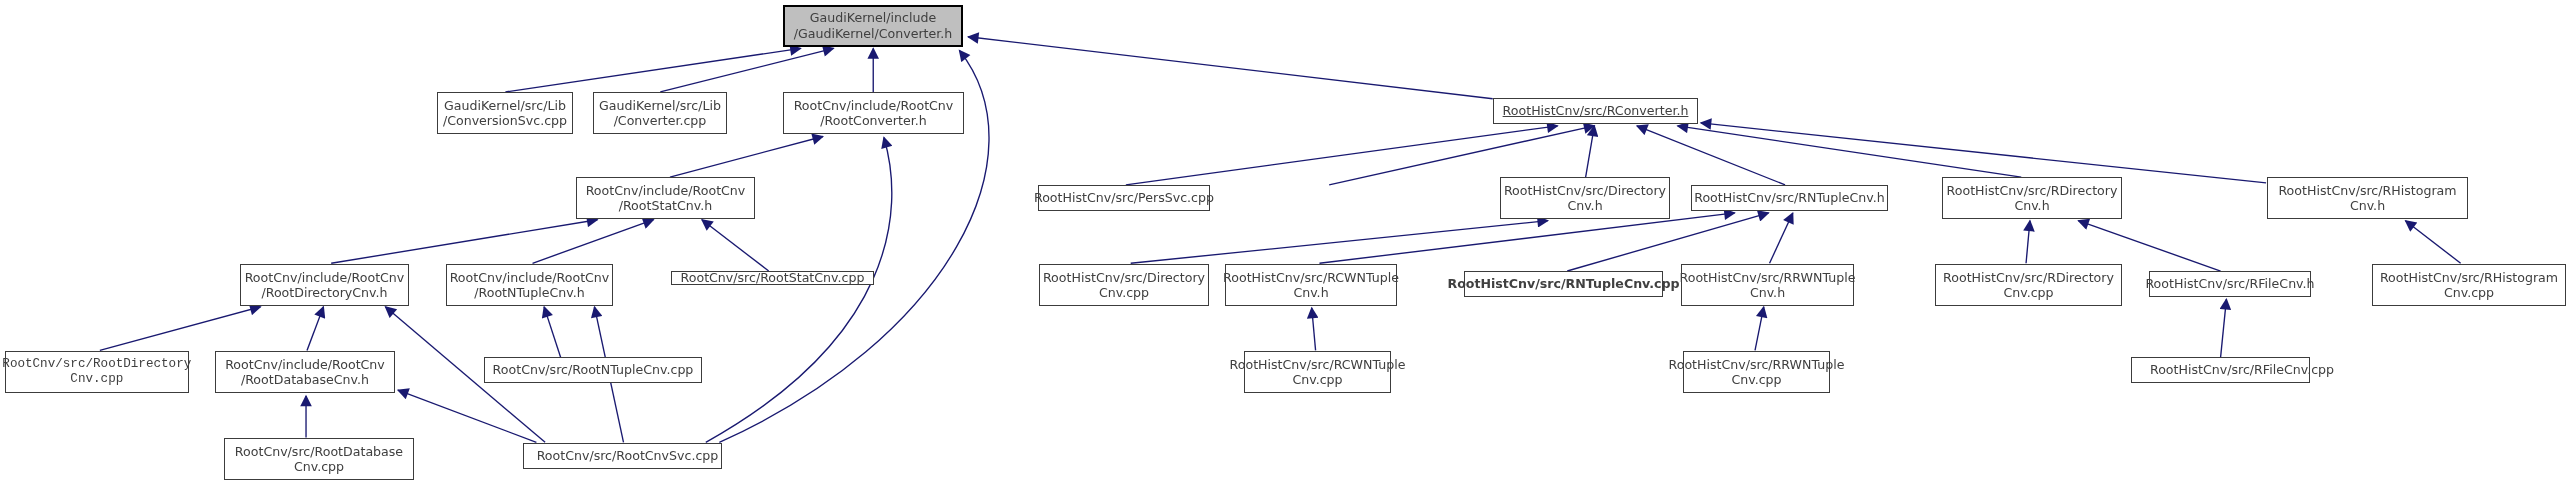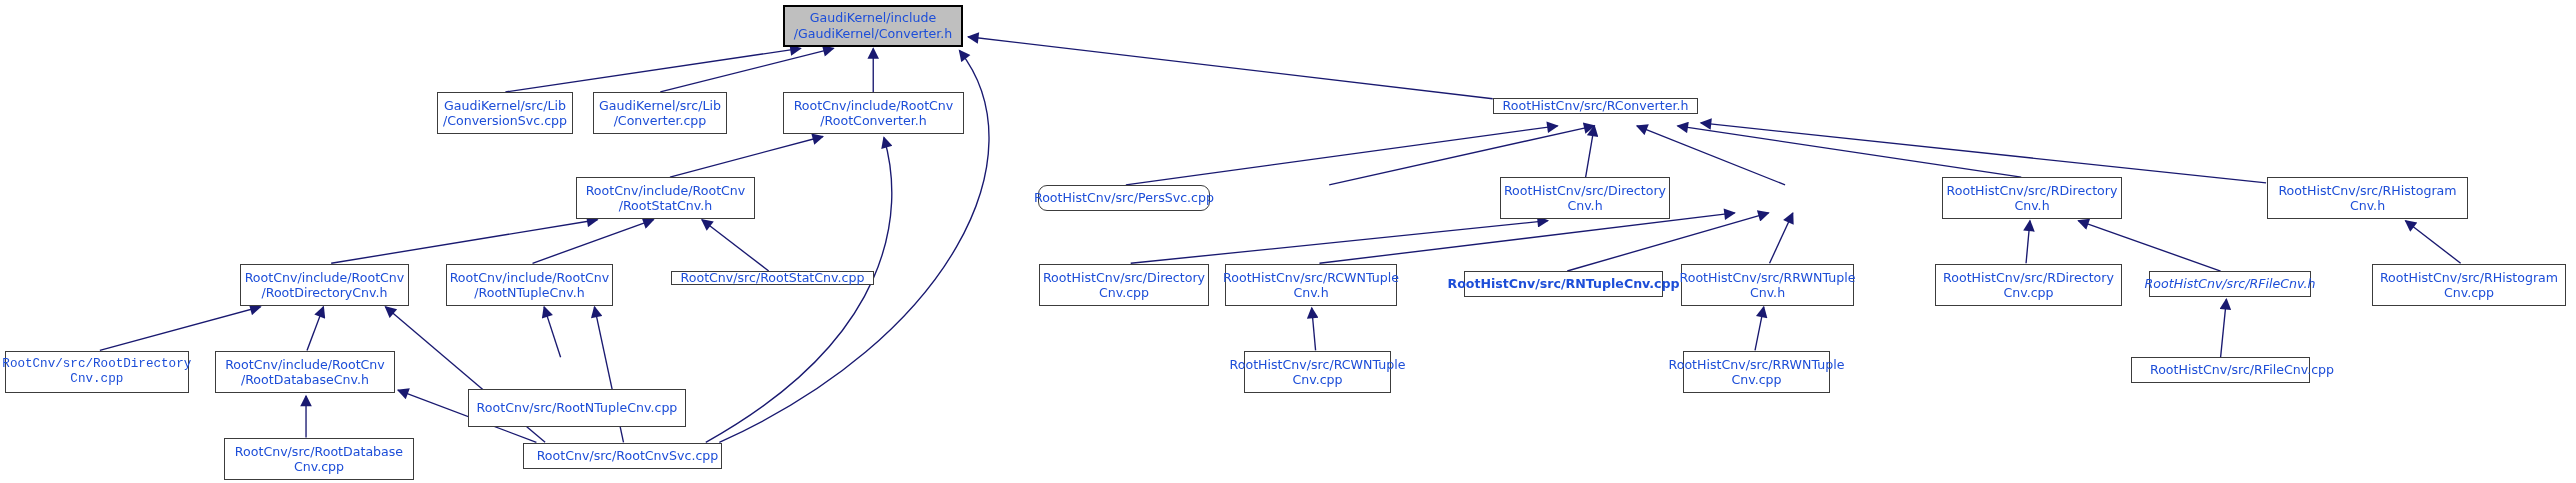--- a/index.html
+++ b/index.html
@@ -3,21 +3,21 @@
 <meta charset="utf-8">
 <style>
   html,body{margin:0;padding:0;background:#ffffff;}
   #canvas{position:relative;width:2576px;height:483px;background:#ffffff;overflow:hidden;
           font-family:"DejaVu Sans","Liberation Sans",sans-serif;}
   #edge-layer{position:absolute;left:0;top:0;z-index:0;}
   .edge{fill:none;stroke:#191970;stroke-width:1.4;}
   .node{position:absolute;box-sizing:border-box;z-index:1;
         background:#ffffff;border:1.4px solid #3c3c3c;
         display:flex;align-items:center;justify-content:center;
-        text-align:center;font-size:12.6px;line-height:15.5px;color:#1d4ed8;
+        text-align:center;font-size:12.6px;line-height:15.5px;color:#404040;
         white-space:pre-line;cursor:pointer;}
   .node.root{background:#bfbfbf;border:2.1px solid #000000;cursor:default;}
 </style>
 </head>
 <body>
 
 <div id="canvas">
     <svg id="edge-layer" width="2576" height="483" viewBox="0 0 2659 499">
       <defs>
         <marker id="arrow" markerUnits="userSpaceOnUse" markerWidth="14" markerHeight="12" refX="9" refY="5" viewBox="0 0 10 10" orient="auto">
@@ -59,52 +59,53 @@
       <path d="M2541,272 L2484,228" class="edge" marker-end="url(#arrow)"></path>
     </svg>
     <div class="node root" style="left: 783px; top: 4.8px; width: 180px; height: 42px;">GaudiKernel/include
 /GaudiKernel/Converter.h</div>
     <div class="node" style="left: 437px; top: 92px; width: 136px; height: 42px;">GaudiKernel/src/Lib
 /ConversionSvc.cpp</div>
     <div class="node" style="left: 593px; top: 92px; width: 134px; height: 42px;">GaudiKernel/src/Lib
 /Converter.cpp</div>
     <div class="node" style="left: 783px; top: 92px; width: 181px; height: 42px;">RootCnv/include/RootCnv
 /RootConverter.h</div>
-    <div class="node" style="left: 1493px; top: 98px; width: 205px; height: 16px;">RootHistCnv/src/RConverter.h</div>
+    <div class="node" style="left: 1493px; top: 98px; width: 205px; height: 26px; text-decoration: underline;">RootHistCnv/src/RConverter.h</div>
     <div class="node" style="left: 576px; top: 177px; width: 179px; height: 42px;">RootCnv/include/RootCnv
 /RootStatCnv.h</div>
-    <div class="node" style="left: 1038px; top: 185px; width: 172px; height: 26px; border-radius: 9px;">RootHistCnv/src/PersSvc.cpp</div>
+    <div class="node" style="left: 1038px; top: 185px; width: 172px; height: 26px;">RootHistCnv/src/PersSvc.cpp</div>
     <div class="node" style="left: 1500px; top: 177px; width: 170px; height: 42px;">RootHistCnv/src/Directory
 Cnv.h</div>
+    <div class="node" style="left: 1691px; top: 185px; width: 197px; height: 26px;">RootHistCnv/src/RNTupleCnv.h</div>
     <div class="node" style="left: 1942px; top: 177px; width: 180px; height: 42px;">RootHistCnv/src/RDirectory
 Cnv.h</div>
     <div class="node" style="left: 2267px; top: 177px; width: 201px; height: 42px;">RootHistCnv/src/RHistogram
 Cnv.h</div>
     <div class="node" style="left: 240px; top: 264px; width: 169px; height: 42px;">RootCnv/include/RootCnv
 /RootDirectoryCnv.h</div>
     <div class="node" style="left: 446px; top: 264px; width: 167px; height: 42px;">RootCnv/include/RootCnv
 /RootNTupleCnv.h</div>
     <div class="node" style="left: 671px; top: 271px; width: 203px; height: 14px;">RootCnv/src/RootStatCnv.cpp</div>
     <div class="node" style="left: 1039px; top: 264px; width: 170px; height: 42px;">RootHistCnv/src/Directory
 Cnv.cpp</div>
     <div class="node" style="left: 1225px; top: 264px; width: 172px; height: 42px;">RootHistCnv/src/RCWNTuple
 Cnv.h</div>
     <div class="node" style="left: 1464px; top: 271px; width: 199px; height: 26px; font-weight: bold;">RootHistCnv/src/RNTupleCnv.cpp</div>
     <div class="node" style="left: 1681px; top: 264px; width: 173px; height: 42px;">RootHistCnv/src/RRWNTuple
 Cnv.h</div>
     <div class="node" style="left: 1935px; top: 264px; width: 187px; height: 42px;">RootHistCnv/src/RDirectory
 Cnv.cpp</div>
-    <div class="node" style="left: 2149px; top: 271px; width: 162px; height: 26px; font-style: italic;">RootHistCnv/src/RFileCnv.h</div>
+    <div class="node" style="left: 2149px; top: 271px; width: 162px; height: 26px;">RootHistCnv/src/RFileCnv.h</div>
     <div class="node" style="left: 2372px; top: 264px; width: 194px; height: 42px;">RootHistCnv/src/RHistogram
 Cnv.cpp</div>
     <div class="node" style="left: 4.8px; top: 351px; width: 184px; height: 42px; font-family: Liberation Mono, monospace;">RootCnv/src/RootDirectory
 Cnv.cpp</div>
     <div class="node" style="left: 215px; top: 351px; width: 180px; height: 42px;">RootCnv/include/RootCnv
 /RootDatabaseCnv.h</div>
-    <div class="node" style="left: 468px; top: 357px; width: 218px; height: 38px; margin-top: 32px;">RootCnv/src/RootNTupleCnv.cpp</div>
+    <div class="node" style="left: 484px; top: 357px; width: 218px; height: 26px;">RootCnv/src/RootNTupleCnv.cpp</div>
     <div class="node" style="left: 1244px; top: 351px; width: 147px; height: 42px;">RootHistCnv/src/RCWNTuple
 Cnv.cpp</div>
     <div class="node" style="left: 1683px; top: 351px; width: 147px; height: 42px;">RootHistCnv/src/RRWNTuple
 Cnv.cpp</div>
     <div class="node" style="left: 2131px; top: 357px; width: 179px; height: 26px; padding-left: 43px;">RootHistCnv/src/RFileCnv.cpp</div>
     <div class="node" style="left: 210px; top: 438px; width: 190px; height: 42px; margin-left: 14px;">RootCnv/src/RootDatabase
 Cnv.cpp</div>
     <div class="node" style="left: 523px; top: 443px; width: 199px; height: 26px; padding-left: 10px;">RootCnv/src/RootCnvSvc.cpp</div>
   </div>
 

